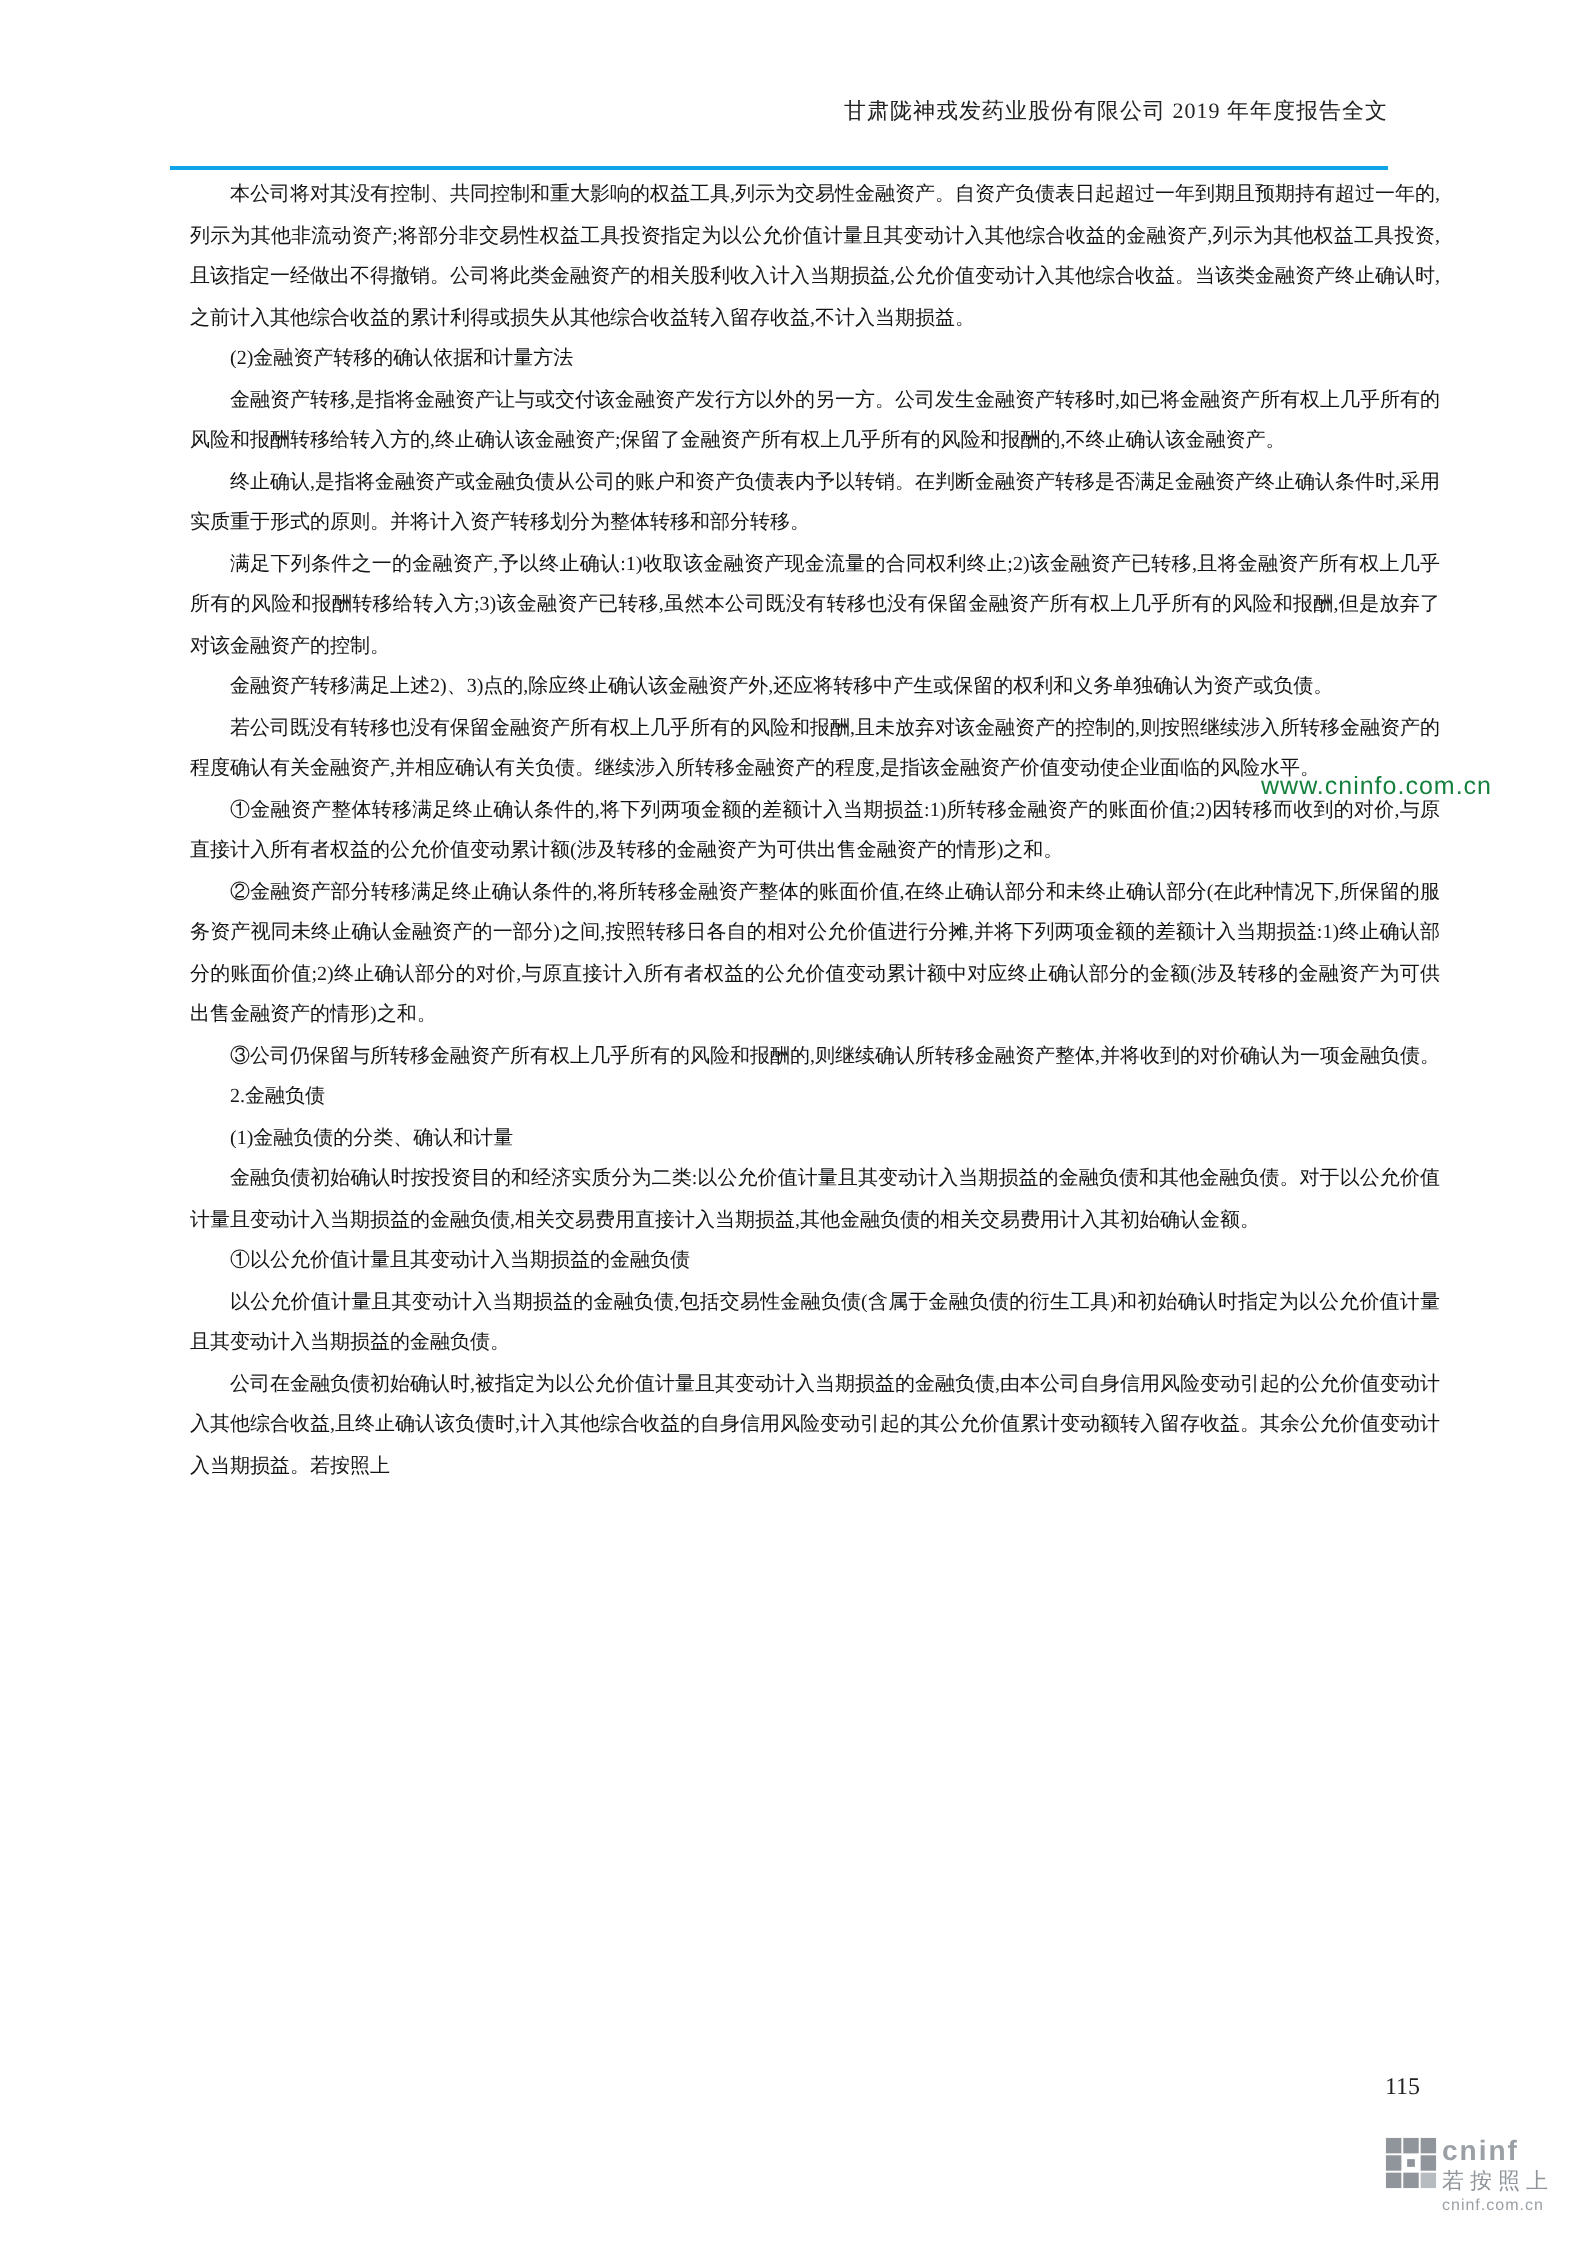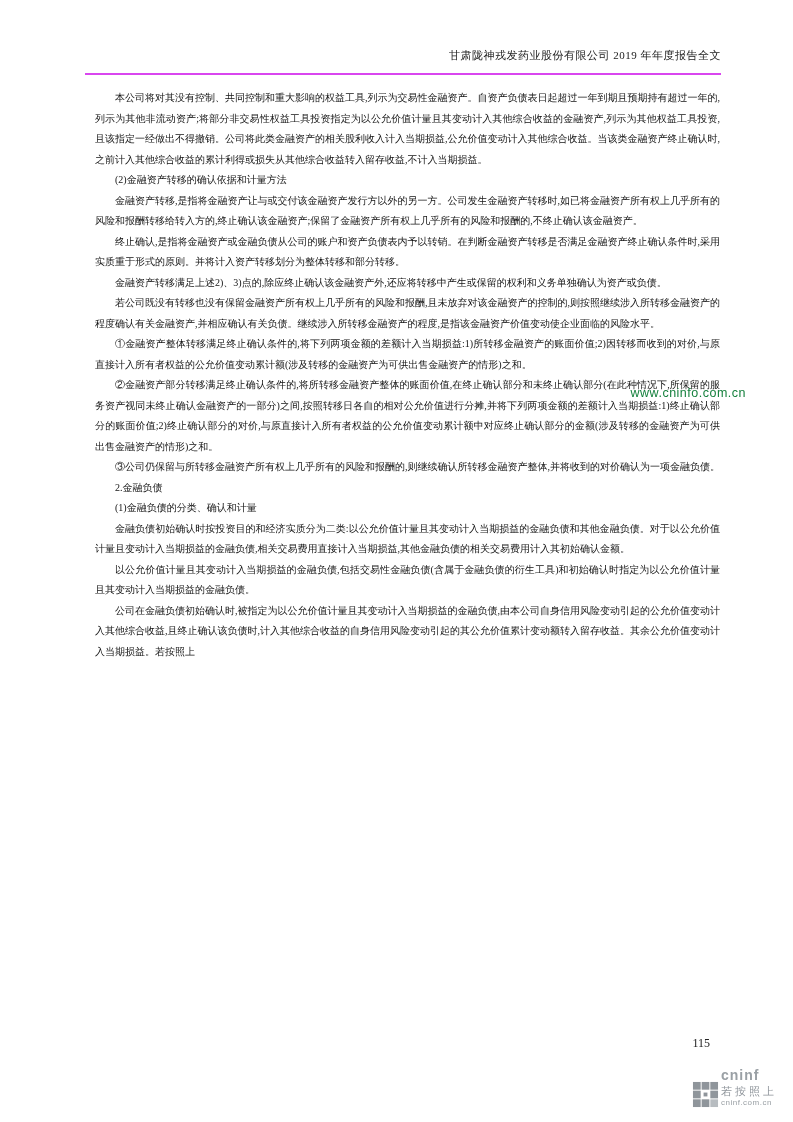--- a/index.html
+++ b/index.html
@@ -12,27 +12,27 @@
     width: 793px;
     height: 1122px;
     background: #ffffff;
     overflow: hidden;
     font-family: "Liberation Serif", "DejaVu Serif", serif;
     color: #141414;
   }
   .doc-header {
     position: absolute;
     left: 85px;
-    right: 72px;
+    right: 99px;
     top: 48px;
     text-align: right;
     font-size: 11px;
     color: #222222;
-    padding-bottom: 10px;
-    border-bottom: 2px solid #d946ef;
+    padding-bottom: 20px;
+    border-bottom: 2px solid #0ea5e9;
     letter-spacing: 0.5px;
   }
   .doc-body {
     position: absolute;
     left: 95px;
     width: 625px;
     top: 88px;
     font-size: 10px;
     line-height: 20.5px;
     text-align: justify;
@@ -57,21 +57,21 @@
     right: 83px;
     top: 1036px;
     font-size: 12px;
     color: #222222;
   }
   .cninfo-logo {
     position: absolute;
     right: 16px;
     bottom: 14px;
     display: flex;
-    align-items: flex-end;
+    align-items: flex-start;
     gap: 2px;
     color: #8f959b;
     font-family: "Liberation Sans", "DejaVu Sans", sans-serif;
   }
   .cninfo-mark {
     width: 27px;
     height: 27px;
     flex: 0 0 auto;
   }
   .cninfo-textcol {
@@ -105,28 +105,30 @@
 
   <div class="doc-header">
     <span>甘肃陇神戎发药业股份有限公司 2019 年年度报告全文</span>
   </div>
 
   <div class="doc-body">
     <p>本公司将对其没有控制、共同控制和重大影响的权益工具,列示为交易性金融资产。自资产负债表日起超过一年到期且预期持有超过一年的,列示为其他非流动资产;将部分非交易性权益工具投资指定为以公允价值计量且其变动计入其他综合收益的金融资产,列示为其他权益工具投资,且该指定一经做出不得撤销。公司将此类金融资产的相关股利收入计入当期损益,公允价值变动计入其他综合收益。当该类金融资产终止确认时,之前计入其他综合收益的累计利得或损失从其他综合收益转入留存收益,不计入当期损益。</p>
     <p>(2)金融资产转移的确认依据和计量方法</p>
     <p>金融资产转移,是指将金融资产让与或交付该金融资产发行方以外的另一方。公司发生金融资产转移时,如已将金融资产所有权上几乎所有的风险和报酬转移给转入方的,终止确认该金融资产;保留了金融资产所有权上几乎所有的风险和报酬的,不终止确认该金融资产。</p>
     <p>终止确认,是指将金融资产或金融负债从公司的账户和资产负债表内予以转销。在判断金融资产转移是否满足金融资产终止确认条件时,采用实质重于形式的原则。并将计入资产转移划分为整体转移和部分转移。</p>
+    <p>满足下列条件之一的金融资产,予以终止确认:1)收取该金融资产现金流量的合同权利终止;2)该金融资产已转移,且将金融资产所有权上几乎所有的风险和报酬转移给转入方;3)该金融资产已转移,虽然本公司既没有转移也没有保留金融资产所有权上几乎所有的风险和报酬,但是放弃了对该金融资产的控制。</p>
     <p>金融资产转移满足上述2)、3)点的,除应终止确认该金融资产外,还应将转移中产生或保留的权利和义务单独确认为资产或负债。</p>
     <p>若公司既没有转移也没有保留金融资产所有权上几乎所有的风险和报酬,且未放弃对该金融资产的控制的,则按照继续涉入所转移金融资产的程度确认有关金融资产,并相应确认有关负债。继续涉入所转移金融资产的程度,是指该金融资产价值变动使企业面临的风险水平。</p>
     <p>①金融资产整体转移满足终止确认条件的,将下列两项金额的差额计入当期损益:1)所转移金融资产的账面价值;2)因转移而收到的对价,与原直接计入所有者权益的公允价值变动累计额(涉及转移的金融资产为可供出售金融资产的情形)之和。</p>
     <p>②金融资产部分转移满足终止确认条件的,将所转移金融资产整体的账面价值,在终止确认部分和未终止确认部分(在此种情况下,所保留的服务资产视同未终止确认金融资产的一部分)之间,按照转移日各自的相对公允价值进行分摊,并将下列两项金额的差额计入当期损益:1)终止确认部分的账面价值;2)终止确认部分的对价,与原直接计入所有者权益的公允价值变动累计额中对应终止确认部分的金额(涉及转移的金融资产为可供出售金融资产的情形)之和。</p>
     <p>③公司仍保留与所转移金融资产所有权上几乎所有的风险和报酬的,则继续确认所转移金融资产整体,并将收到的对价确认为一项金融负债。</p>
     <p>2.金融负债</p>
     <p>(1)金融负债的分类、确认和计量</p>
     <p>金融负债初始确认时按投资目的和经济实质分为二类:以公允价值计量且其变动计入当期损益的金融负债和其他金融负债。对于以公允价值计量且变动计入当期损益的金融负债,相关交易费用直接计入当期损益,其他金融负债的相关交易费用计入其初始确认金额。</p>
+    <p>①以公允价值计量且其变动计入当期损益的金融负债</p>
     <p>以公允价值计量且其变动计入当期损益的金融负债,包括交易性金融负债(含属于金融负债的衍生工具)和初始确认时指定为以公允价值计量且其变动计入当期损益的金融负债。</p>
     <p>公司在金融负债初始确认时,被指定为以公允价值计量且其变动计入当期损益的金融负债,由本公司自身信用风险变动引起的公允价值变动计入其他综合收益,且终止确认该负债时,计入其他综合收益的自身信用风险变动引起的其公允价值累计变动额转入留存收益。其余公允价值变动计入当期损益。若按照上</p>
   </div>
 
   <div class="watermark">www.cninfo.com.cn</div>
 
   <div class="page-number">115</div>
 
   <div class="cninfo-logo">
     <span class="cninfo-mark">

